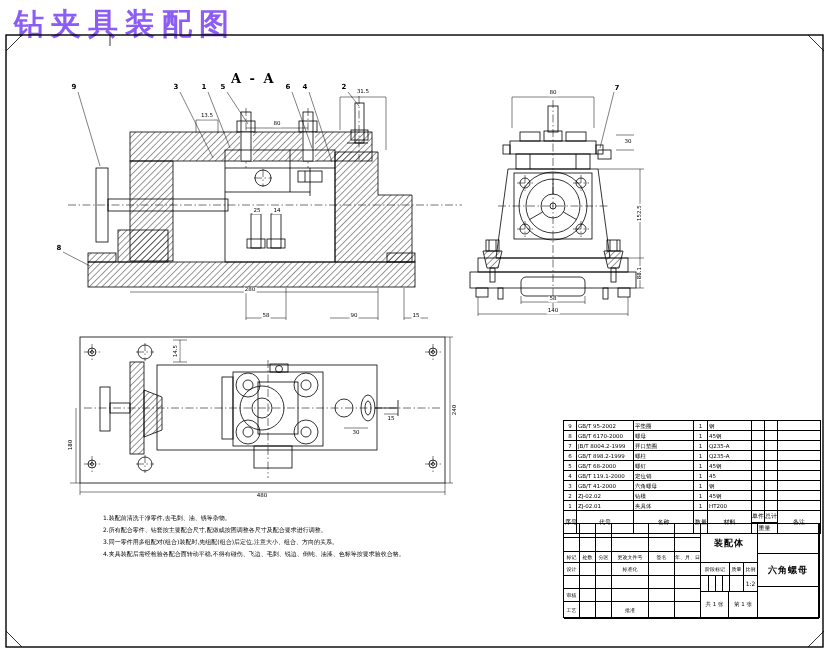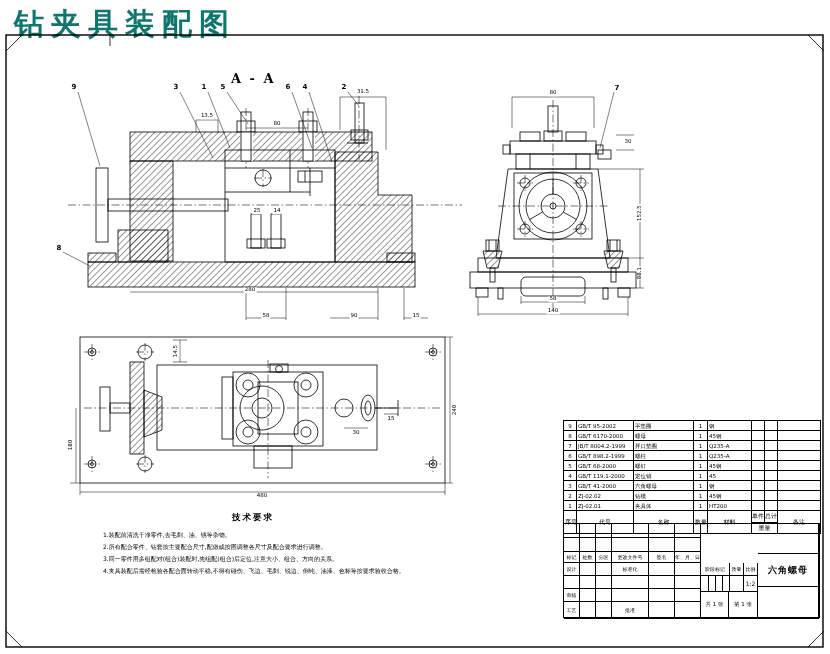--- a/index.html
+++ b/index.html
@@ -1,20 +1,20 @@
 <!DOCTYPE html>
 <html><head>
 <meta charset="utf-8">
 <style>
   html,body{margin:0;padding:0;background:#fff;}
   #sheet{position:relative;width:830px;height:654px;background:#ffffff;overflow:hidden;
          font-family:"DejaVu Sans",sans-serif;color:#000;}
   
   #main-title{position:absolute;left:14px;top:4px;font-family:Liberation Mono, monospace;
-    font-size:30px;font-weight:bold;letter-spacing:7px;color:#0f766e;white-space:nowrap;text-align:right;}
+    font-size:30px;font-weight:bold;letter-spacing:7px;color:#8b5cf6;white-space:nowrap;text-align:right;}
   
   svg.lw{position:absolute;left:0;top:0;}
   svg.lw *{stroke:#000;fill:none;stroke-width:0.8;}
   svg.lw .hat{fill:url(#hat);}
   svg.lw .cl{stroke-dasharray:8 2.5 1.5 2.5;stroke-width:0.55;}
   svg.lw .dl{stroke-width:0.5;}
   svg.lw .th{stroke-width:1.4;}
   svg.lw .wh{fill:#fff;stroke:none;}
   
   .dim{position:absolute;font-size:5.5px;line-height:1;background:#fff;padding:0 1px;
@@ -324,21 +324,20 @@
   <span class="balloon" style="left:617px;top:88px">7</span>
 
   <span class="dim rot" style="left:176px;top:351px">14.5</span>
   <span class="dim" style="left:356px;top:433px">30</span>
   <span class="dim" style="left:391px;top:419px">15</span>
   <span class="dim rot" style="left:71px;top:445px">180</span>
   <span class="dim rot" style="left:455px;top:410px">240</span>
   <span class="dim" style="left:262px;top:496px">480</span>
 
   <div id="tech">
-    <div class="h">技术要求</div>
     <div class="l">1.装配前清洗干净零件,去毛刺、油、锈等杂物。</div>
     <div class="l">2.所有配合零件、钻套按主要配合尺寸,配做或按图调整各尺寸及配合要求进行调整。</div>
     <div class="l">3.同一零件用多组配对(组合)装配时,先组配(组合)后定位,注意大小、组合、方向的关系。</div>
     <div class="l">4.夹具装配后需经检验各配合面转动平稳,不得有碰伤、飞边、毛刺、锐边、倒钝、油漆、色标等按要求验收合格。</div>
   </div>
 
   <table id="plist">
     <colgroup>
       <col style="width:13px">
         <col style="width:57px">
@@ -503,20 +502,21 @@
     <div class="c" style="left:85px;top:65px;width:26px;height:13px"></div>
     <div class="c" style="left:111px;top:65px;width:26px;height:13px"></div>
 
     <div class="c" style="left:0;top:78px;width:16px;height:17px">工艺</div>
     <div class="c" style="left:16px;top:78px;width:16px;height:17px"></div>
     <div class="c" style="left:32px;top:78px;width:16px;height:17px"></div>
     <div class="c" style="left:48px;top:78px;width:37px;height:17px">批准</div>
     <div class="c" style="left:85px;top:78px;width:26px;height:17px"></div>
     <div class="c" style="left:111px;top:78px;width:26px;height:17px"></div>
 
+    <div class="c big" style="left:137px;top:0;width:57px;height:39px">装配体</div>
     <div class="c" style="left:137px;top:39px;width:29px;height:13px">阶段标记</div>
     <div class="c" style="left:166px;top:39px;width:14px;height:13px">质量</div>
     <div class="c" style="left:180px;top:39px;width:14px;height:13px">比例</div>
     <div class="c" style="left:137px;top:52px;width:8px;height:16px"></div>
     <div class="c" style="left:145px;top:52px;width:7px;height:16px"></div>
     <div class="c" style="left:152px;top:52px;width:7px;height:16px"></div>
     <div class="c" style="left:159px;top:52px;width:7px;height:16px"></div>
     <div class="c" style="left:166px;top:52px;width:14px;height:16px"></div>
     <div class="c mid" style="left:180px;top:52px;width:14px;height:16px">1:2</div>
     <div class="c" style="left:137px;top:68px;width:28px;height:27px;font-size:5.5px">共 1 张</div>

